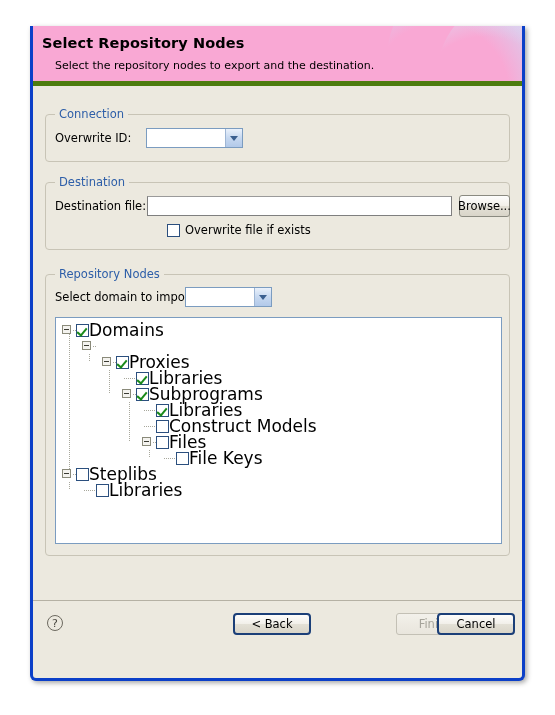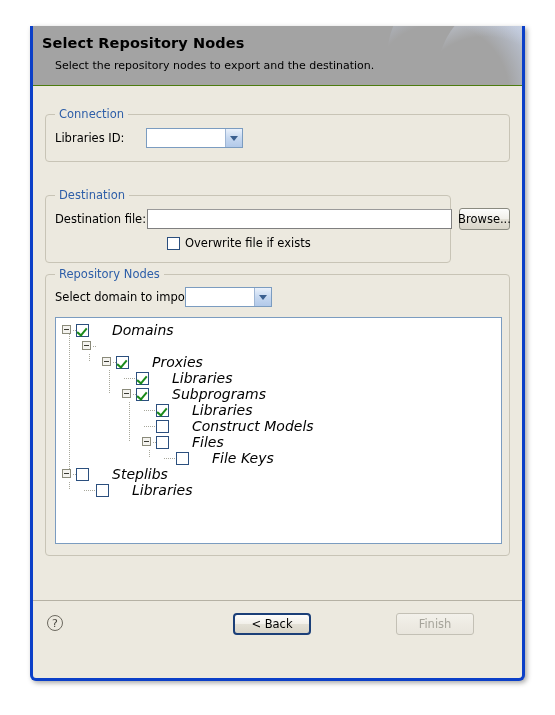--- a/index.html
+++ b/index.html
@@ -89,22 +89,22 @@
     position: absolute; left: 3px; top: 8px;
     width: 14px; height: 2.5px; background: #ffffff;
   }
   .winbtn.close .x1 { transform: rotate(45deg); }
   .winbtn.close .x2 { transform: rotate(-45deg); }
 
   
   #header {
     position: relative;
     height: 60px;
-    background: #a3a3a3;
-    border-bottom: 1px solid #4d7c0f;
+    background: #f9a8d4;
+    border-bottom: 5px solid #4d7c0f;
     overflow: hidden;
   }
   #header-deco {
     position: absolute; right: -40px; top: -55px;
     width: 175px; height: 175px;
     border-radius: 50%;
     background: radial-gradient(circle at 30% 70%,
        rgba(210,222,248,0.0) 40%, rgba(205,219,247,0.55) 58%, rgba(196,212,245,0.85) 100%);
   }
   #header-deco2 {
@@ -234,24 +234,23 @@
     overflow: hidden;
   }
   .trow {
     position: absolute;
     height: 16px;
     display: flex;
     align-items: center;
     white-space: nowrap;
   }
   .tlabel {
-    font-size: 14px;
+    font-size: 17px;
     color: #000000;
-    margin-left: 23px;
-    font-style: italic;
+    margin-left: 0;
   }
   .tcb {
     width: 13px; height: 13px;
     border: 1px solid #2b4f7e;
     background: #ffffff;
     position: relative;
     flex: none;
   }
   .tcb.checked:after {
     content: "";
@@ -328,30 +327,30 @@
     <div id="header-deco"></div>
     <div id="header-deco2"></div>
     <div id="header-title">Select Repository Nodes</div>
     <div id="header-sub">Select the repository nodes to export and the destination.</div>
   </div>
 
   <div id="body">
 
     <div class="group" style="left:12px; top:28px; width:465px; height:48px;">
       <div class="group-title">Connection</div>
-      <div class="lbl" style="left:9px; top:16px;">Libraries ID:</div>
+      <div class="lbl" style="left:9px; top:16px;">Overwrite ID:</div>
       <div class="combo" style="left:100px; top:13px; width:97px;">
         <span class="combo-text"></span>
         <span class="combo-arrow">
             <span></span>
           </span>
       </div>
     </div>
 
-    <div class="group" style="left:12px; top:109px; width:406px; height:68px;">
+    <div class="group" style="left:12px; top:96px; width:465px; height:68px;">
       <div class="group-title">Destination</div>
       <div class="lbl" style="left:9px; top:16px;">Destination file:</div>
       <div class="textfield" style="left:101px; top:13px; width:305px;"></div>
       <div class="btn" style="left:413px; top:12px; width:51px; height:22px;">Browse...</div>
       <div class="cb" style="left:121px; top:41px;"></div>
       <div class="lbl" style="left:139px; top:40px;">Overwrite file if exists</div>
     </div>
 
     <div class="group" style="left:12px; top:188px; width:465px; height:282px;">
       <div class="group-title">Repository Nodes</div>
@@ -428,16 +427,17 @@
             <span class="tcb"></span>
             <span class="tlabel">Libraries</span>
           </div>
         </div>
     </div>
 
     <div id="footer">
       <div id="help-icon">?</div>
       <div class="btn default" style="left:200px; top:12px; width:78px; height:22px;">&lt; Back</div>
       <div class="btn disabled" style="left:363px; top:12px; width:78px; height:22px;">Finish</div>
+      <div class="btn default" style="left:404px; top:12px; width:78px; height:22px;">Cancel</div>
     </div>
 
   </div>
 </div>
 
 </body></html>

